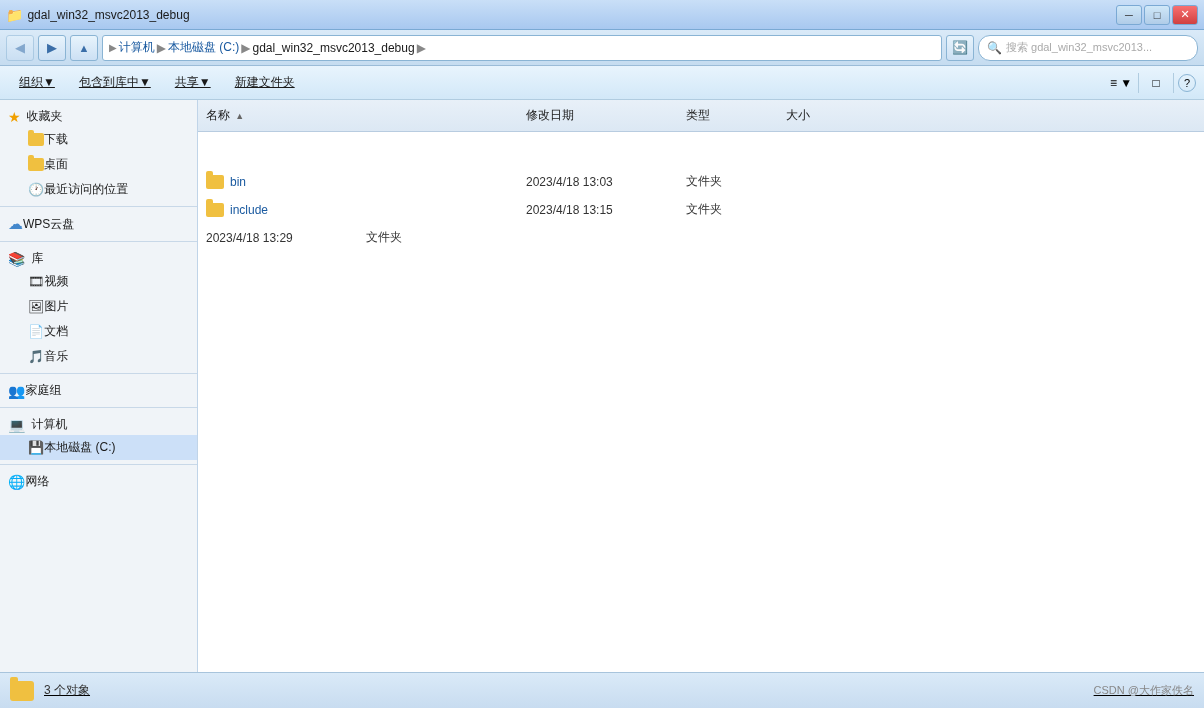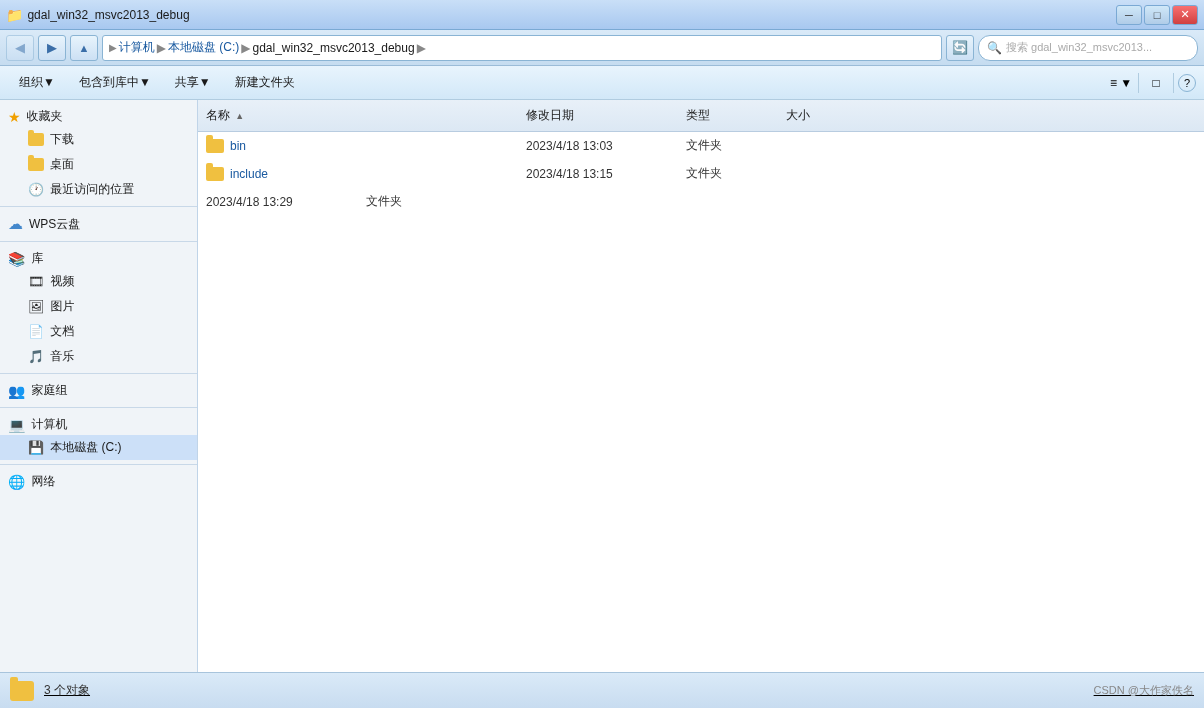--- a/index.html
+++ b/index.html
@@ -144,20 +144,21 @@
       padding: 0 10px;
       background: transparent;
       border: 1px solid transparent;
       border-radius: 3px;
       cursor: pointer;
       font-size: 12px;
       color: #1a1a1a;
       display: flex;
       align-items: center;
       gap: 4px;
+      text-decoration: underline;
     }
     .toolbar-right {
       margin-left: auto;
       display: flex;
       align-items: center;
       gap: 4px;
     }
     .view-btn {
       width: 26px;
       height: 24px;
@@ -199,21 +200,20 @@
       font-size: 12px;
       color: #1a1a1a;
       font-weight: normal;
       display: flex;
       align-items: center;
       gap: 6px;
     }
     .sidebar-item {
       display: flex;
       align-items: center;
-      gap: 6px;
       padding: 4px 8px 4px 28px;
       cursor: pointer;
       font-size: 12px;
       color: #1a1a1a;
     }
     .sidebar-item.active { background: #cce0f8; }
 
     
     .sidebar-divider {
       height: 1px;
@@ -241,20 +241,21 @@
     }
     .col-name { width: 320px; cursor: pointer; }
     .col-date { width: 160px; cursor: pointer; }
     .col-type { width: 100px; cursor: pointer; }
     .col-size { width: 100px; cursor: pointer; }
     .col-header-sort { font-size: 9px; color: #666; margin-left: 2px; }
 
     .file-list {
       flex: 1;
       overflow-y: auto;
+      margin-top: 36px;
     }
     .file-row {
       display: flex;
       align-items: center;
       padding: 0 8px;
       height: 28px;
       cursor: pointer;
       border-bottom: 1px solid transparent;
     }
     .file-cell-name {

